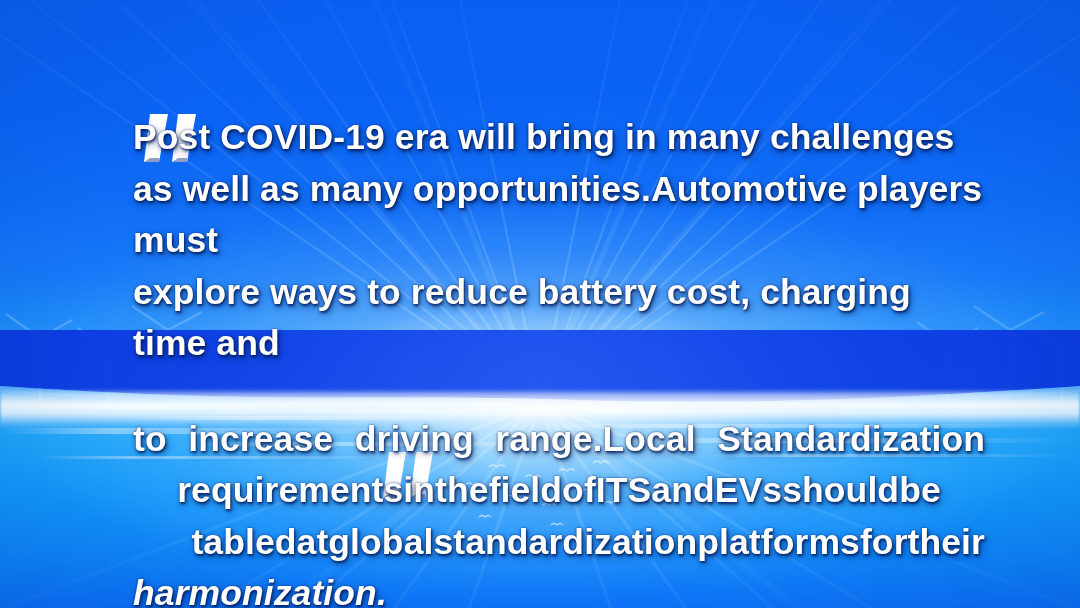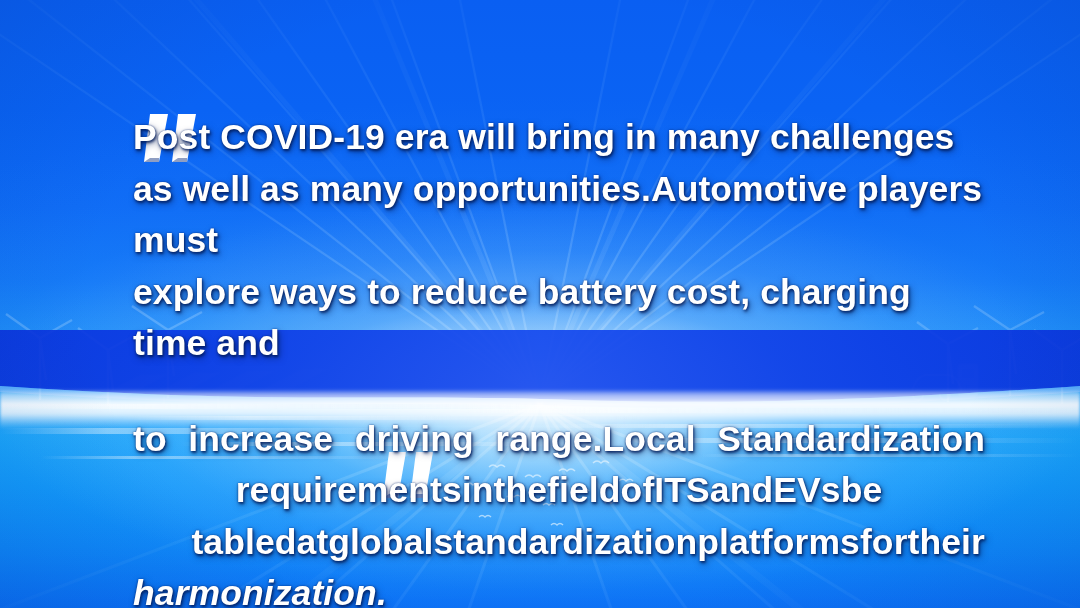--- a/index.html
+++ b/index.html
@@ -363,18 +363,18 @@
       <polygon points="11,42 20,42 20,46 5,46"></polygon>
       <polygon points="38,42 47,42 47,46 32,46"></polygon>
     </g>
   </svg>
 
   <div class="quote-wrap">
     <div class="quote-line flowline">       Post COVID-19 era will bring in many challenges</div>
     <div class="quote-line flowline">as well as many opportunities.Automotive players must</div>
     <div class="quote-line flowline">explore ways to reduce battery cost, charging time and</div>
     <div class="quote-line" style="display: flex; justify-content: space-between; margin-top: 44px;"><span>to</span><span>increase</span><span>driving</span><span>range.Local</span><span>Standardization</span></div>
-    <div class="quote-line" style="display: flex; justify-content: center;"><span>requirements</span><span>in</span><span>the</span><span>field</span><span>of</span><span>ITS</span><span>and</span><span>EVs</span><span>be</span></div>
+    <div class="quote-line" style="display: flex; justify-content: center;"><span>requirements</span><span>in</span><span>the</span><span>field</span><span>of</span><span>ITS</span><span>and</span><span>EVs</span><span>should</span><span>be</span></div>
     <div class="quote-line" style="display: flex; justify-content: flex-end;"><span>tabled</span><span>at</span><span>global</span><span>standardization</span><span>platforms</span><span>for</span><span>their</span></div>
     <div class="quote-line nojustify">harmonization.</div>
   </div>
 
 </div>
 
 </body></html>

